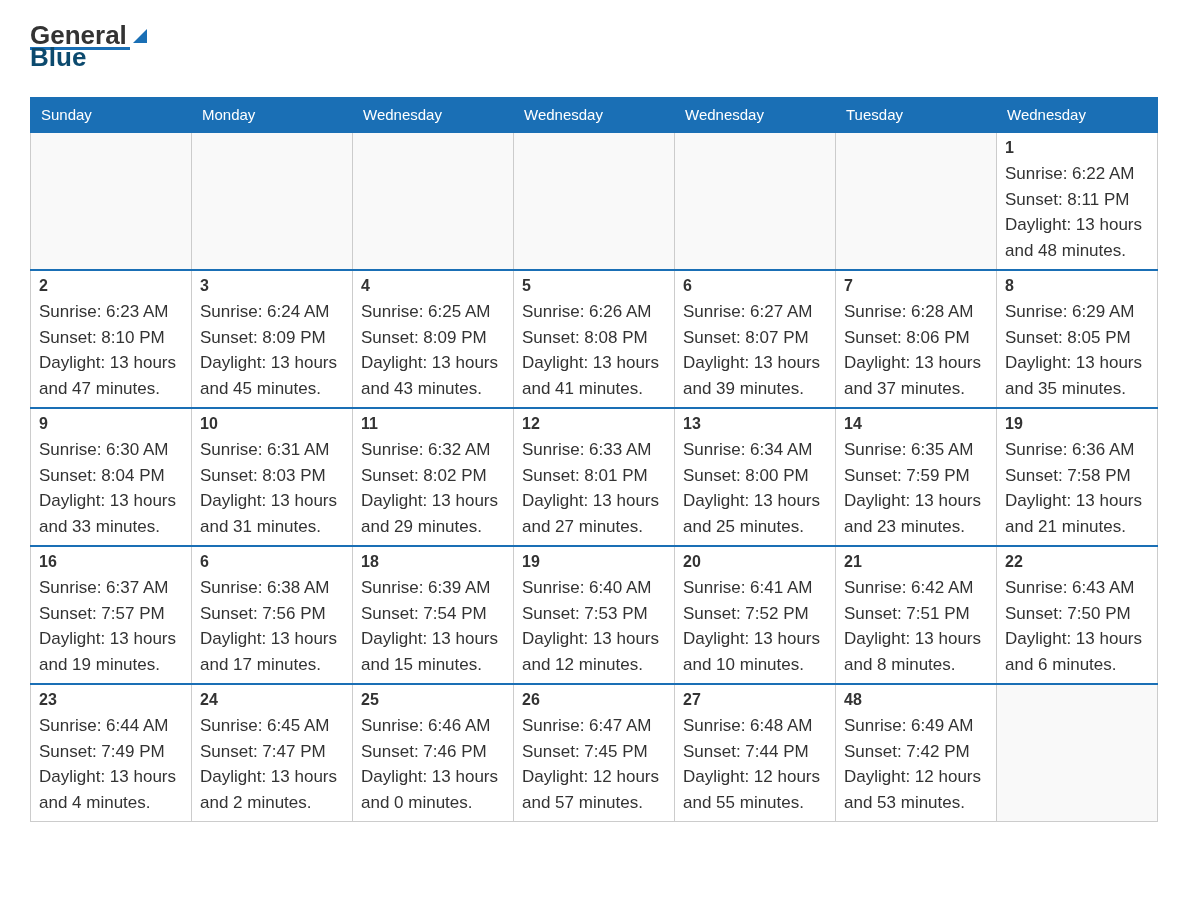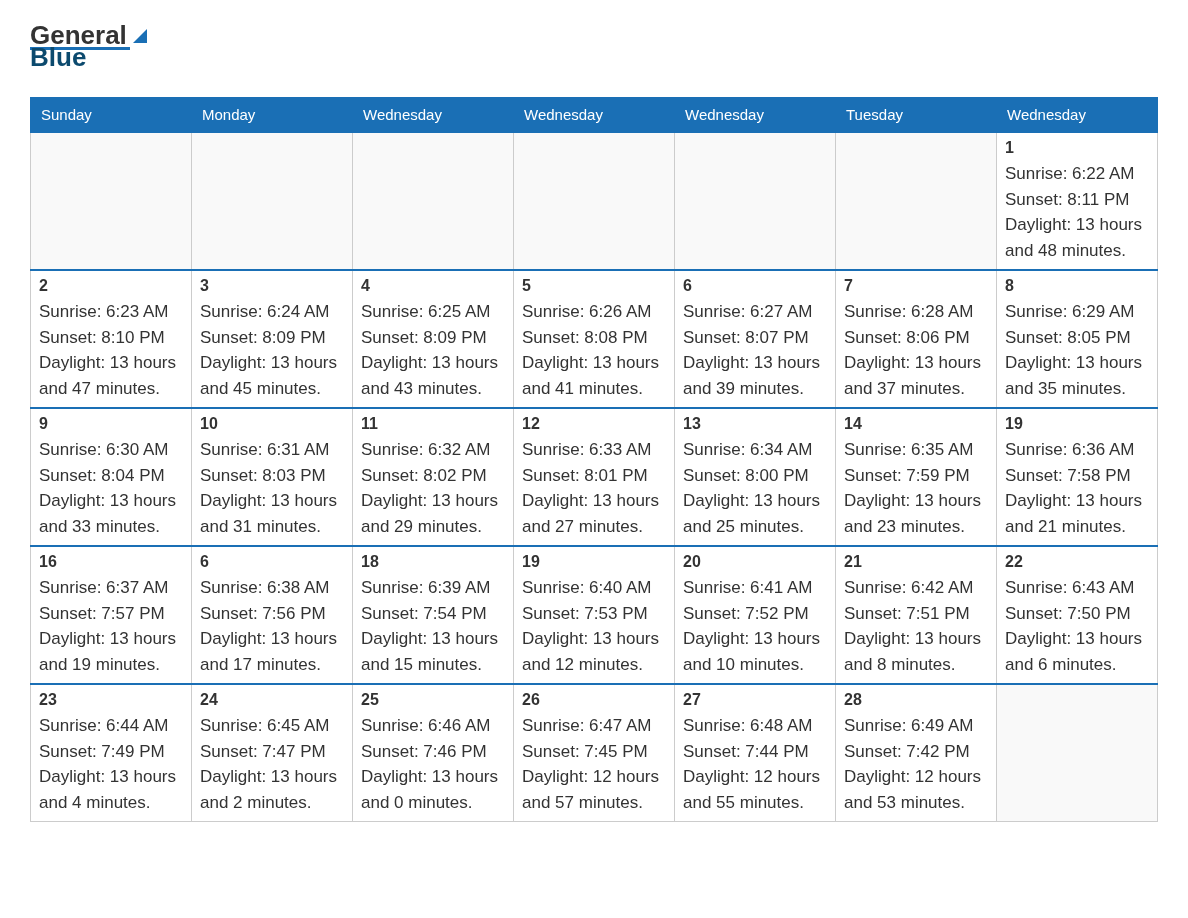--- a/index.html
+++ b/index.html
@@ -227,19 +227,19 @@
         </td>
         <td>
           <span class="day-number">26</span>
           <div class="day-info">Sunrise: 6:47 AM<br>Sunset: 7:45 PM<br>Daylight: 12 hours and 57 minutes.</div>
         </td>
         <td>
           <span class="day-number">27</span>
           <div class="day-info">Sunrise: 6:48 AM<br>Sunset: 7:44 PM<br>Daylight: 12 hours and 55 minutes.</div>
         </td>
         <td>
-          <span class="day-number">28</span>
+          <span class="day-number">48</span>
           <div class="day-info">Sunrise: 6:49 AM<br>Sunset: 7:42 PM<br>Daylight: 12 hours and 53 minutes.</div>
         </td>
         <td class="empty-cell"></td>
       </tr>
     </tbody>
 </table>
 
 </body></html>

